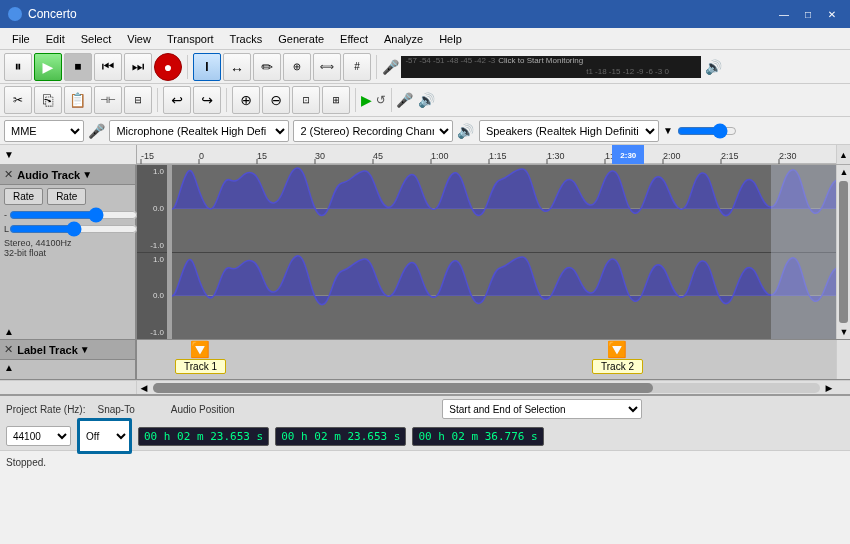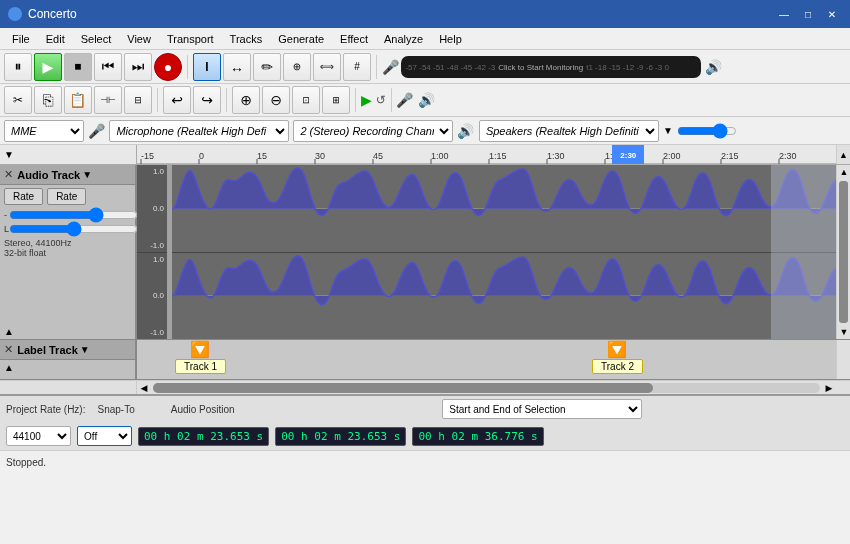--- a/index.html
+++ b/index.html
@@ -21,21 +21,21 @@
     .tb-btn { width: 28px; height: 28px; border: 1px solid #bbb; background: linear-gradient(to bottom, #fafafa, #e8e8e8); border-radius: 2px; cursor: pointer; display: flex; align-items: center; justify-content: center; font-size: 14px; }
     .tb-btn.active { background: linear-gradient(to bottom, #d0e8ff, #a8ccf0); border-color: #0060c0; }
     .tb-btn.record { background: #cc0000; border-color: #990000; color: white; border-radius: 50%; width: 28px; height: 28px; }
     .tb-btn.play-btn { background: linear-gradient(to bottom, #90ee90, #50c050); border-color: #009000; color: white; }
 
     
     .toolbar-row2 { display: flex; align-items: center; padding: 2px 4px; gap: 2px; min-height: 30px; background: #f0f0f0; border-bottom: 1px solid #ccc; }
 
     
     .device-row { display: flex; align-items: center; padding: 2px 4px; gap: 4px; min-height: 28px; background: #f0f0f0; border-bottom: 1px solid #ccc; }
-    .device-select { height: 22px; border: 1px solid #aaa; background: white; font-size: 11px; padding: 0 2px; cursor: pointer; border-radius: 2px; font-style: italic; }
+    .device-select { height: 22px; border: 1px solid #aaa; background: white; font-size: 11px; padding: 0 2px; cursor: pointer; border-radius: 2px; }
     .slider-small { width: 60px; height: 14px; }
     .mute-btn { padding: 2px 8px; border: 1px solid #888; background: #d8d8d8; cursor: pointer; font-size: 10px; border-radius: 2px; }
     .solo-btn { padding: 2px 8px; border: 1px solid #888; background: #d8d8d8; cursor: pointer; font-size: 10px; border-radius: 2px; }
 
     
     .statusbar { background: #f0f0f0; border-top: 1px solid #ccc; height: 24px; display: flex; align-items: center; padding: 0 6px; font-size: 10px; color: #333; }
   </style>
 </head>
 <body>
 
@@ -77,21 +77,21 @@
   <button class="tb-btn active" title="Selection Tool" style="font-size:12px;font-weight:bold;">I</button>
   <button class="tb-btn" title="Envelope Tool">↔</button>
   <button class="tb-btn" title="Draw Tool">✏</button>
   <button class="tb-btn" title="Zoom Tool" style="font-size:10px;">⊕</button>
   <button class="tb-btn" title="Time Shift Tool" style="font-size:10px;">⟺</button>
   <button class="tb-btn" title="Multi Tool" style="font-size:10px;">#</button>
   <div class="toolbar-separator"></div>
 
   <span style="font-size:14px;">🎤</span>
 
-  <div style="display:flex;align-items:flex-end;background:#1a1a1a;padding:6px 4px;gap:1px;height:22px;min-width:300px;border-radius:7px;">
+  <div style="display:flex;align-items:flex-start;background:#1a1a1a;padding:0 4px;gap:1px;height:22px;min-width:300px;">
     <span style="color:#666;font-size:8px;margin-right:2px;">-57 -54 -51 -48 -45 -42 -3</span>
     <span style="color:#aaa;font-size:8px;cursor:pointer;">Click to Start Monitoring</span>
     <span style="color:#666;font-size:8px;margin-left:2px;margin-top:11px;">t1 -18 -15 -12 -9 -6 -3 0</span>
   </div>
   <span style="font-size:14px;margin-left:2px;">🔊</span>
 </div>
 
 <div class="toolbar-row2">
 
   <button class="tb-btn" title="Cut" style="font-size:12px;">✂</button>
@@ -318,21 +318,21 @@
     <select style="height:20px;border:1px solid #aaa;background:white;font-size:10px;padding:0 2px;border-radius:2px;min-width:200px;">
       <option>Start and End of Selection</option>
     </select>
   </div>
 </div>
 
 <div style="background:#e0e0e0;display:flex;align-items:center;padding:2px 6px;gap:6px;height:28px;">
   <select style="height:20px;border:1px solid #aaa;background:white;font-size:10px;padding:0 2px;border-radius:2px;width:65px;">
     <option>44100</option>
   </select>
-  <select style="height:20px;border:1px solid #0369a1;background:white;font-size:10px;padding:0 2px;border-radius:2px;width:55px;">
+  <select style="height:36px;border:3px solid #0369a1;background:white;font-size:10px;padding:0 2px;border-radius:2px;width:55px;">
     <option>Off</option>
   </select>
   <div style="background:#1a1a2e;color:#00ff88;font-family:monospace;font-size:11px;padding:2px 5px;border:1px solid #555;border-radius:2px;min-width:115px;text-align:center;">00 h 02 m 23.653 s</div>
   <div style="background:#1a1a2e;color:#00ff88;font-family:monospace;font-size:11px;padding:2px 5px;border:1px solid #555;border-radius:2px;min-width:115px;text-align:center;">00 h 02 m 23.653 s</div>
   <div style="background:#1a1a2e;color:#00ff88;font-family:monospace;font-size:11px;padding:2px 5px;border:1px solid #555;border-radius:2px;min-width:115px;text-align:center;">00 h 02 m 36.776 s</div>
 </div>
 
 <div class="statusbar">
   <span>Stopped.</span>
 </div>

